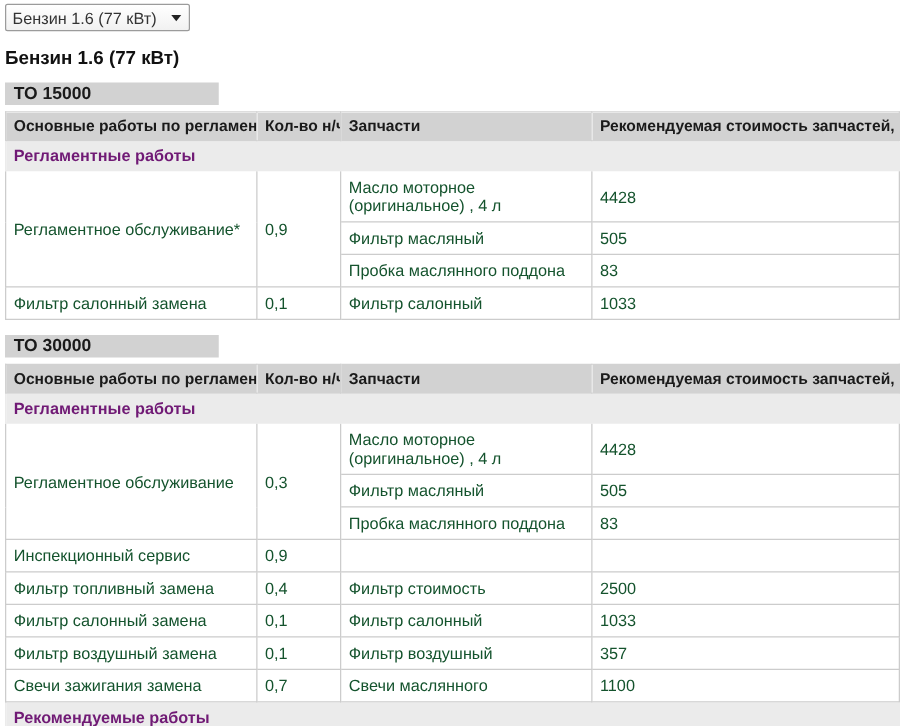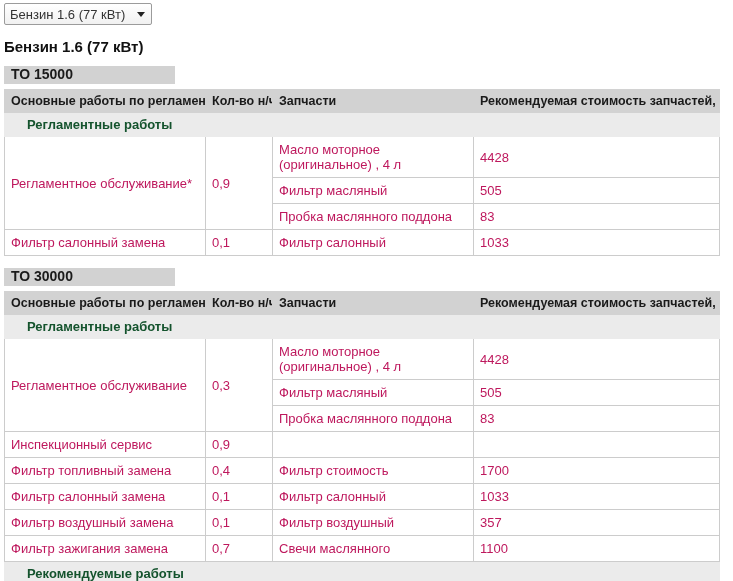--- a/index.html
+++ b/index.html
@@ -78,30 +78,30 @@
     text-align: left;
     padding: 4px 6px;
     font-size: 12.5px;
     white-space: nowrap;
     overflow: hidden;
   }
   table.maint th.right { text-align: right; }
   table.maint td {
     border: 1px solid var(--border, #cccccc);
     padding: 5px 6px;
-    color: #be185d;
+    color: #14532d;
     background: #ffffff;
     overflow: hidden;
   }
   table.maint tr.group td {
     background: var(--group_bg, #ebebeb);
     border: 1px solid var(--group_bg, #ebebeb);
     font-weight: bold;
-    color: #14532d;
-    padding: 4px 22px;
+    color: #701a75;
+    padding: 4px 6px;
   }
 </style>
 </head>
 <body>
 
 <div class="page">
 
   <div class="combo" role="combobox">
     <span>Бензин 1.6 (77 кВт)</span>
     <span class="caret"></span>
@@ -192,36 +192,36 @@
             <tr>
               <td rowspan="1">Инспекционный сервис</td>
               <td rowspan="1">0,9</td>
               <td></td>
               <td></td>
             </tr>
             <tr>
               <td rowspan="1">Фильтр топливный замена</td>
               <td rowspan="1">0,4</td>
               <td>Фильтр стоимость</td>
-              <td>1700</td>
+              <td>2500</td>
             </tr>
             <tr>
               <td rowspan="1">Фильтр салонный замена</td>
               <td rowspan="1">0,1</td>
               <td>Фильтр салонный</td>
               <td>1033</td>
             </tr>
             <tr>
               <td rowspan="1">Фильтр воздушный замена</td>
               <td rowspan="1">0,1</td>
               <td>Фильтр воздушный</td>
               <td>357</td>
             </tr>
             <tr>
-              <td rowspan="1">Фильтр зажигания замена</td>
+              <td rowspan="1">Свечи зажигания замена</td>
               <td rowspan="1">0,7</td>
               <td>Свечи маслянного</td>
               <td>1100</td>
             </tr>
             <tr class="group">
               <td colspan="4">Рекомендуемые работы</td>
             </tr>
           </tbody>
         </table>
       </div>

